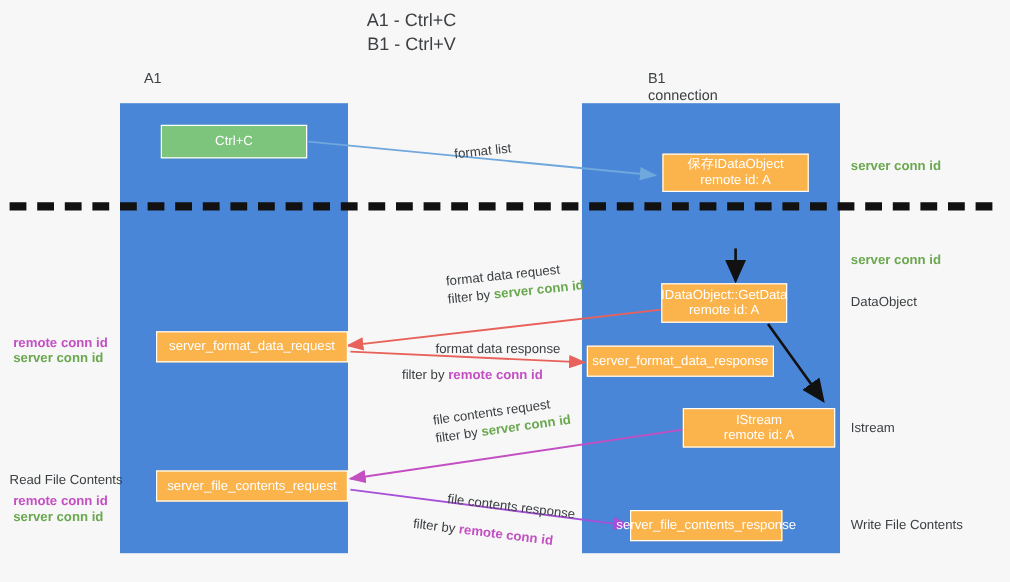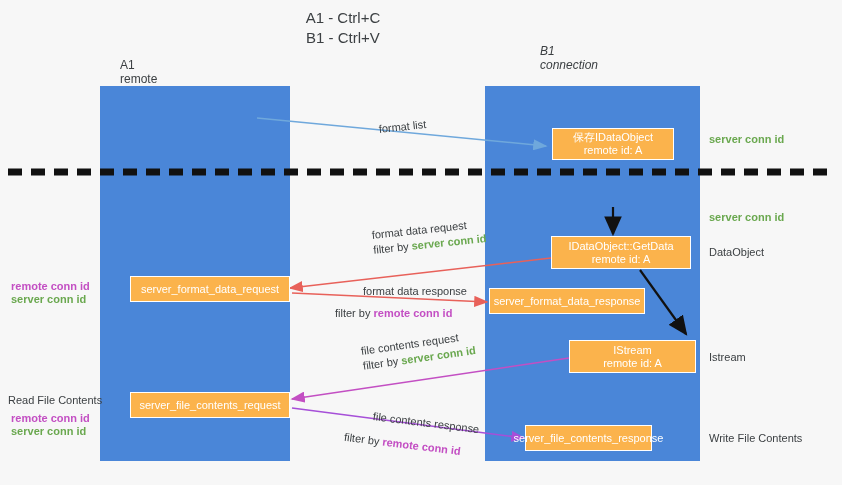--- a/index.html
+++ b/index.html
@@ -62,23 +62,22 @@
 
 <div class="canvas">
 
   <div class="title">
     <div>A1 - Ctrl+C</div>
     <div>B1 - Ctrl+V</div>
   </div>
 
   <div class="col-head" style="left:120px;top:58px;width:150px;">
     <span class="l1">A1</span>
-    <span class="l2">remote</span>
-  </div>
-  <div class="col-head" style="left:540px;top:44px;width:150px;font-style:italic;">
+  </div>
+  <div class="col-head" style="left:540px;top:58px;width:150px;">
     <span class="l1">B1</span>
     <span class="l2">connection</span>
   </div>
 
   <div class="lane" style="left:100px;top:86px;width:190px;height:375px;"></div>
   <div class="lane" style="left:485px;top:86px;width:215px;height:375px;"></div>
 
   <svg class="layer">
     <defs>
       <marker id="ah-blue" markerWidth="9" markerHeight="7" refX="8" refY="3.5" orient="auto">
@@ -108,36 +107,39 @@
 
     <line x1="292" y1="293" x2="487" y2="302" stroke="#e8615a" stroke-width="1.6" marker-end="url(#ah-red)"></line>
 
     <line x1="569" y1="358" x2="292" y2="399" stroke="#c34fc3" stroke-width="1.6" marker-end="url(#ah-magenta)"></line>
 
     <line x1="292" y1="408" x2="524" y2="438" stroke="#a64fd8" stroke-width="1.6" marker-end="url(#ah-purple)"></line>
 
     <line x1="8" y1="172" x2="834" y2="172" stroke="#111111" stroke-width="7" stroke-dasharray="14 9"></line>
   </svg>
 
+  <div class="node green" style="left:134px;top:104px;width:122px;height:28px;">
+    <span class="ln">Ctrl+C</span>
+  </div>
 
   <div class="node orange" style="left:130px;top:276px;width:160px;height:26px;">
     <span class="ln">server_format_data_request</span>
   </div>
 
   <div class="node orange" style="left:130px;top:392px;width:160px;height:26px;">
     <span class="ln">server_file_contents_request</span>
   </div>
 
   <div class="node orange" style="left:552px;top:128px;width:122px;height:32px;">
     <span class="ln">保存IDataObject</span>
     <span class="ln">remote id: A</span>
   </div>
 
 
-  <div class="node orange" style="left:551px;top:236px;width:140px;height:33px;">
+  <div class="node orange" style="left:551px;top:236px;width:105px;height:33px;">
     <span class="ln">IDataObject::GetData</span>
     <span class="ln">remote id: A</span>
   </div>
 
   <div class="node orange" style="left:569px;top:340px;width:127px;height:33px;">
     <span class="ln">IStream</span>
     <span class="ln">remote id: A</span>
   </div>
 
   <div class="node orange" style="left:489px;top:288px;width:156px;height:26px;">

